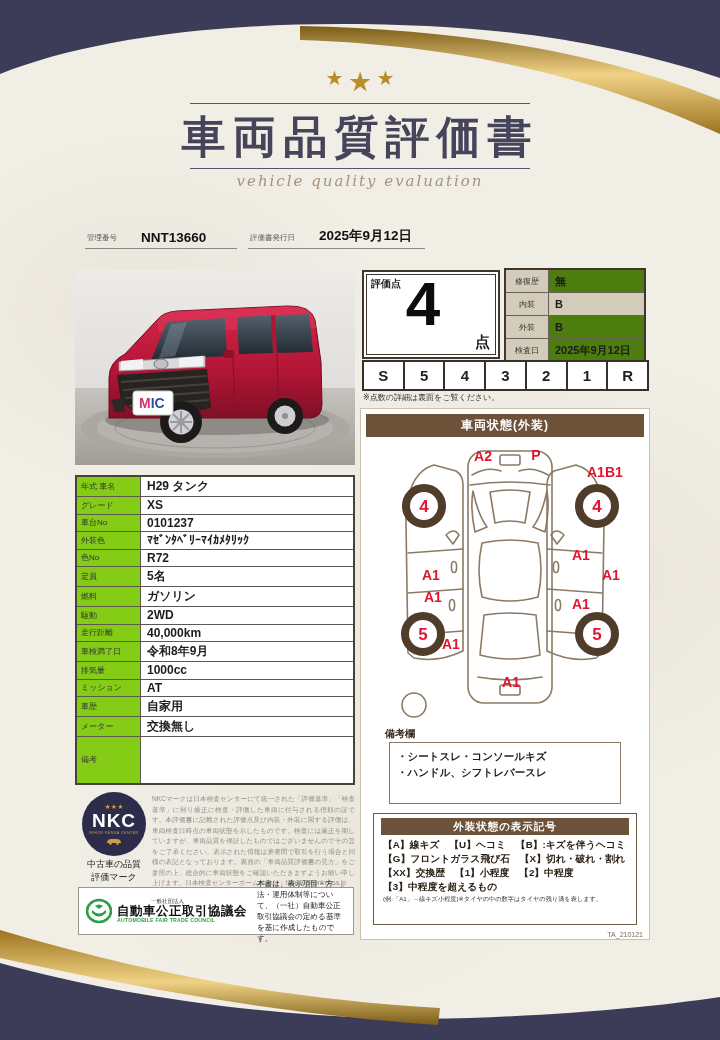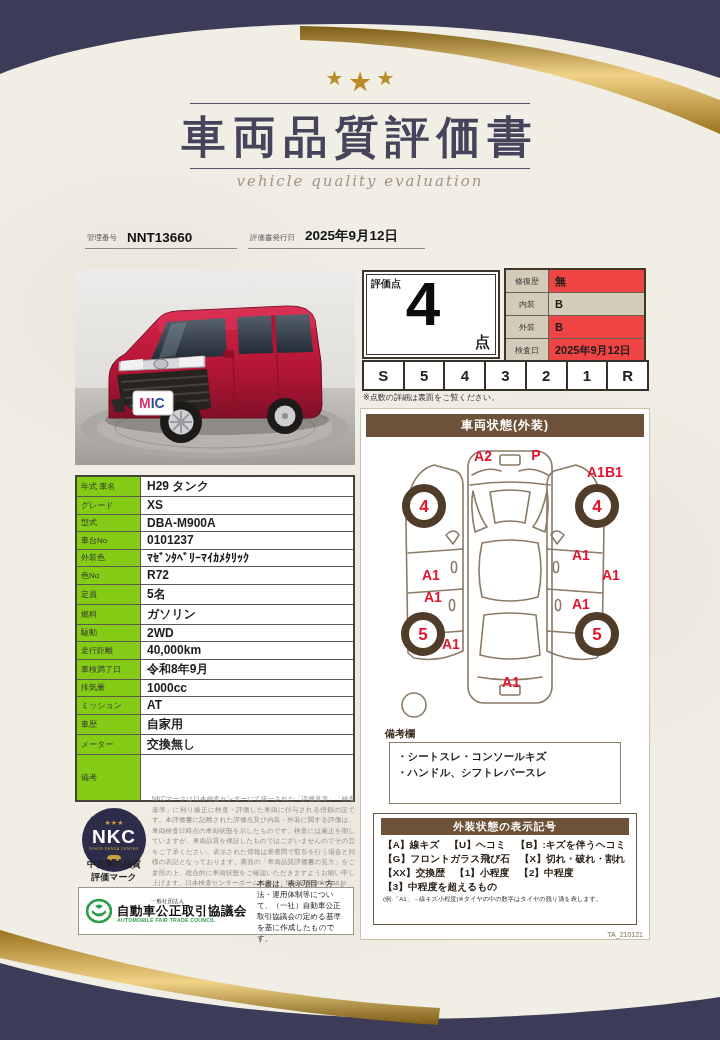--- a/index.html
+++ b/index.html
@@ -19,36 +19,36 @@
   
   .stars{left:0;right:0;top:68px;text-align:center;color:#bb8d28;line-height:1;}
   .star-sm{font-size:20px;vertical-align:6px;}
   .star-lg{font-size:27px;vertical-align:0;}
   .rule{left:190px;width:340px;height:0;border-top:1.5px solid #56546c;}
   .doc-title{left:0;right:0;top:108px;text-align:center;font-family:"DejaVu Serif","Liberation Serif",serif;
     font-size:44px;font-weight:bold;letter-spacing:7px;color:#45445a;}
   .doc-sub{left:0;right:0;top:172px;text-align:center;font-family:"DejaVu Serif","Liberation Serif",serif;
     font-style:italic;font-size:15px;letter-spacing:2px;color:#a3937f;}
 
-  .meta-group{display:inline-flex;align-items:flex-end;gap:10px;border-bottom:1px solid #8a8a8a;padding:0 10px 3px 2px;}
+  .meta-group{display:inline-flex;align-items:flex-end;gap:24px;border-bottom:1px solid #8a8a8a;padding:0 10px 3px 2px;}
   .meta-label{font-size:7.5px;color:#555;padding-bottom:2px;}
   .meta-value{font-size:13.5px;font-weight:bold;color:#111;}
 
   
   .photo{left:75px;top:270px;width:280px;height:195px;}
 
   
   .score{left:362px;top:270px;width:134px;height:85px;background:#fff;border:2px solid #40362b;}
   .score-inner{position:absolute;inset:2px;border:1px solid #40362b;}
   .score-label{position:absolute;top:5px;left:7px;font-size:10px;font-weight:bold;color:#222;}
   .score-value{position:absolute;top:-4px;left:0;right:16px;text-align:center;font-size:62px;font-weight:bold;color:#0c0c0c;}
   .score-unit{position:absolute;right:8px;bottom:5px;font-size:15px;font-weight:bold;}
 
   
-  .cond{left:504px;top:268px;width:142px;border-collapse:collapse;background:#ef4444;border:2px solid #40362b;}
+  .cond{left:504px;top:268px;width:142px;border-collapse:collapse;background:#4d7c0f;border:2px solid #40362b;}
   .cond td{border:1px solid #6a6154;height:20px;}
   .cond .lbl{width:40px;background:#d4ccba;font-size:8px;color:#333;text-align:center;}
   .cond .val{font-weight:bold;font-size:11px;padding-left:6px;}
   .cond tr.shaded .val{background:#d4ccba;}
 
   
   .scale{left:362px;top:360px;width:283px;height:27px;display:flex;background:#fff;border:2px solid #35302a;}
   .scale .cell{flex:1;display:flex;align-items:center;justify-content:center;
     font-size:15px;font-weight:bold;color:#222;border-right:2px solid #35302a;}
   .scale .cell:last-child{border-right:none;}
@@ -58,25 +58,25 @@
   .vtable{left:75px;top:475px;width:280px;border-collapse:collapse;background:#fff;border:2px solid #47433a;}
   .vtable td{border:1px solid #5d594e;}
   .vtable .lbl{width:55px;background:#84cc16;font-size:8px;color:#333;padding:2px 4px;}
   .vtable .val{font-weight:bold;font-size:12px;padding:1px 6px;}
   .vtable tr{height:17.5px;}
   .vtable tr.remark-row{height:47px;}
   .vtable tr.remark-row td{vertical-align:middle;}
 
   
   .nkc-circle{left:84px;top:794px;width:60px;height:60px;border-radius:50%;background:#2d2c4b;
-    display:flex;flex-direction:column;align-items:center;justify-content:center;box-shadow:0 0 0 2px #2d2c4b;margin-top:16px;}
+    display:flex;flex-direction:column;align-items:center;justify-content:center;box-shadow:0 0 0 2px #2d2c4b;}
   .nkc-stars{font-size:7px;color:#c9a23c;line-height:1;margin-bottom:1px;}
   .nkc-name{color:#fff;font-weight:bold;font-size:19px;line-height:1;letter-spacing:1px;}
   .nkc-center{color:#c9a23c;font-size:3.6px;letter-spacing:.5px;margin-top:1.5px;}
-  .nkc-mark{left:62px;top:858px;width:104px;text-align:center;font-size:9px;font-weight:bold;line-height:1.4;color:#222;}
+  .nkc-mark{left:62px;top:858px;width:104px;text-align:center;font-size:9px;font-weight:normal;line-height:1.4;color:#222;}
   .nkc-desc{left:152px;top:794px;width:203px;font-size:6.6px;line-height:1.6;color:#8d8d86;text-align:justify;}
 
   
   .aftc{left:78px;top:887px;width:274px;height:46px;background:#fff;border:1.5px solid #9a978e;display:flex;align-items:center;}
   .aftc-logo{width:26px;height:26px;margin:0 5px 0 7px;flex:none;}
   .aftc-names{width:140px;flex:none;line-height:1.05;}
   .aftc-type{font-size:5.5px;color:#333;margin-left:34px;}
   .aftc-name{font-size:12.5px;font-weight:bold;color:#111;letter-spacing:.5px;}
   .aftc-en{font-size:5.2px;color:#2e9e46;font-weight:bold;letter-spacing:.2px;}
   .aftc-note{flex:1;font-size:7.6px;line-height:1.45;color:#222;padding-right:6px;}
@@ -249,24 +249,20 @@
     <tbody>
         <tr>
           <td class="lbl">年式 車名</td>
           <td class="val">H29 タンク</td>
         </tr>
     <tr>
           <td class="lbl">グレード</td>
           <td class="val">XS</td>
         </tr>
     <tr>
-          <td class="lbl">型式</td>
-          <td class="val">DBA-M900A</td>
-        </tr>
-    <tr>
           <td class="lbl">車台No</td>
           <td class="val">0101237</td>
         </tr>
     <tr>
           <td class="lbl">外装色</td>
           <td class="val">ﾏｾﾞﾝﾀﾍﾞﾘｰﾏｲｶﾒﾀﾘｯｸ</td>
         </tr>
     <tr>
           <td class="lbl">色No</td>
           <td class="val">R72</td>

